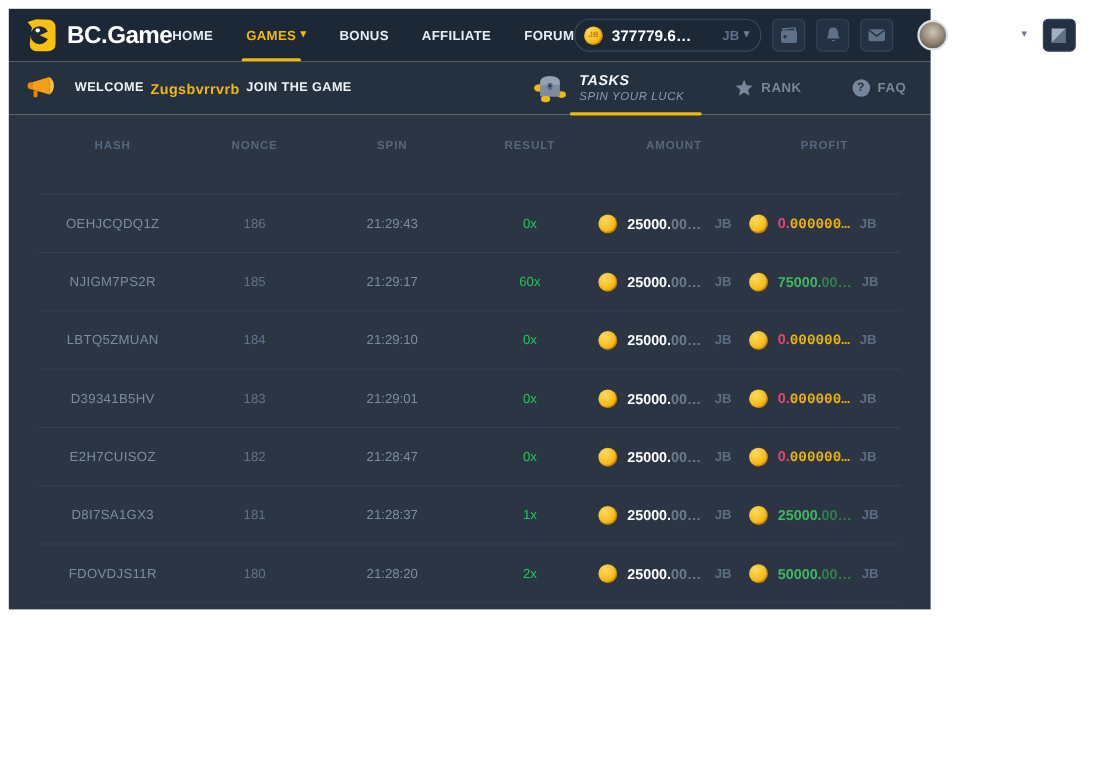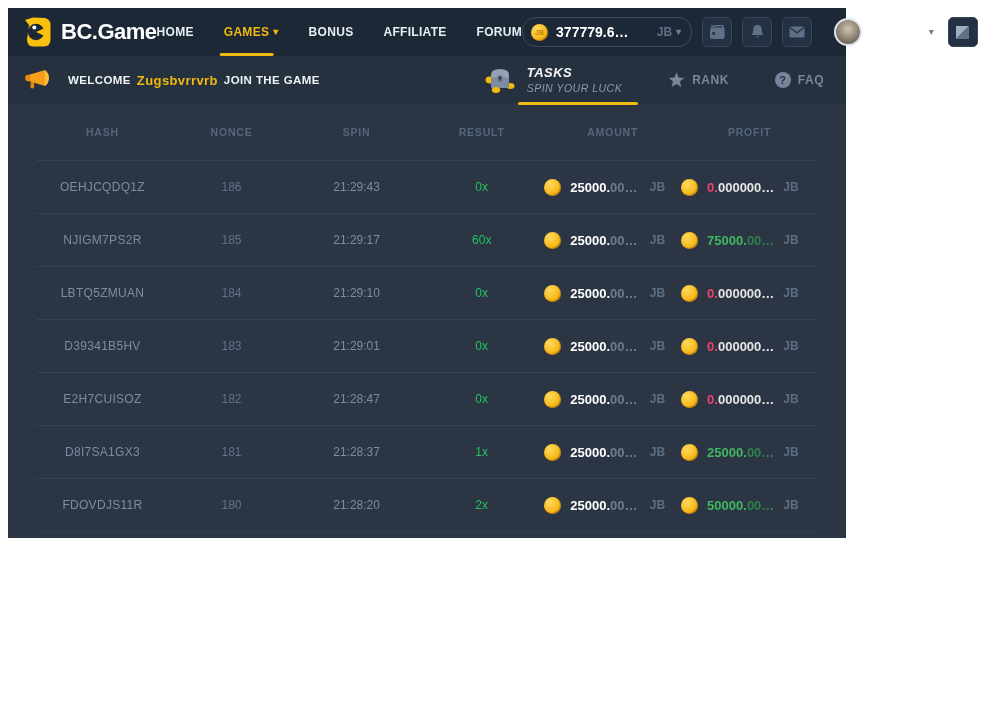--- a/index.html
+++ b/index.html
@@ -41,35 +41,35 @@
   .banner-link { display:flex; align-items:center; gap:7px; color:#76879b; font-size:12px; font-weight:bold; letter-spacing:0.5px; cursor:pointer; }
   .q-icon { width:16px; height:16px; border-radius:50%; background:#76879b; color:#263140; font-size:11px; font-weight:bold; display:flex; align-items:center; justify-content:center; }
 
   
   .panel { position:relative; background:#2b3544; padding:0 28px 6px 28px; min-height:423px; }
   .tab-indicator { position:absolute; top:-2px; left:510px; width:120px; height:3px; background:#f0b90b; border-radius:2px; }
   .t-grid { display:grid; grid-template-columns:17% 16% 16% 16% 17.5% 17.5%; align-items:center; }
   .t-head { height:56px; }
   .t-head .th { text-align:center; color:#55677c; font-size:10.5px; font-weight:bold; letter-spacing:0.8px; }
   .t-row { height:53px; border-top:1px solid rgba(130,150,175,0.13); }
-  .t-rows { border-bottom:1px solid rgba(130,150,175,0.10); }
+  .t-rows { border-bottom:1px solid rgba(130,150,175,0.10);margin-top:16px; }
   .td { text-align:center; font-size:12px; }
   .td.hash { color:#7b8da2; letter-spacing:0.3px; }
   .td.nonce { color:#60738a; }
   .td.time { color:#7b8da2; }
   .td.result { color:#22c55e; }
   .money { display:flex; align-items:center; gap:9px; text-align:left; padding-right:16px; }
   .money .num { font-size:13px; font-weight:bold; white-space:nowrap; }
   .money .cur { margin-left:auto; color:#5b6e83; font-size:12px; font-weight:bold; }
   .amount .num .main { color:#ffffff; }
   .amount .num .rest { color:#6d7c8e; }
   .profit.win .num .main { color:#41b861; }
   .profit.win .num .rest { color:#2f8049; }
   .profit.loss .num .main { color:#e9446d; }
-  .profit.loss .num .rest { color:#e5e5e5; }
+  .profit.loss .num .rest { color:#eab308;font-family:Liberation Mono, monospace; }
   .profit { padding-right:26px; }
 
   svg { display:block; }
 </style>
 </head>
 <body>
 
 <div class="page">
 
   <div class="navbar">

